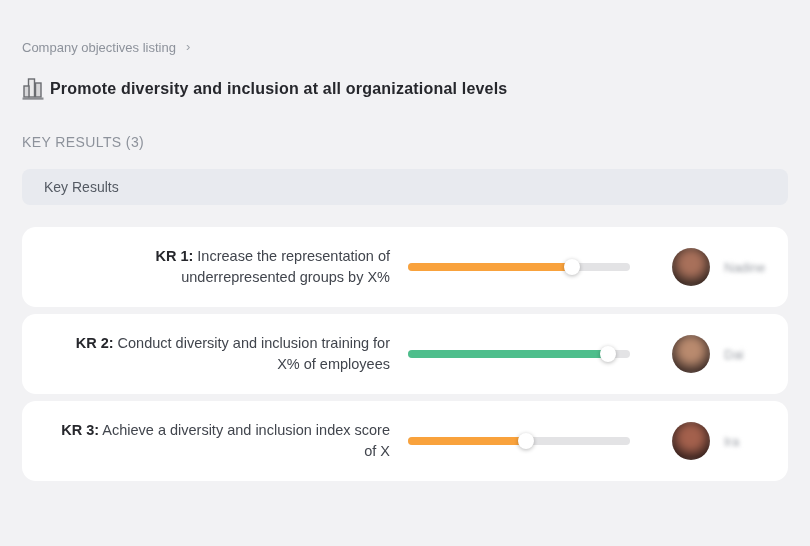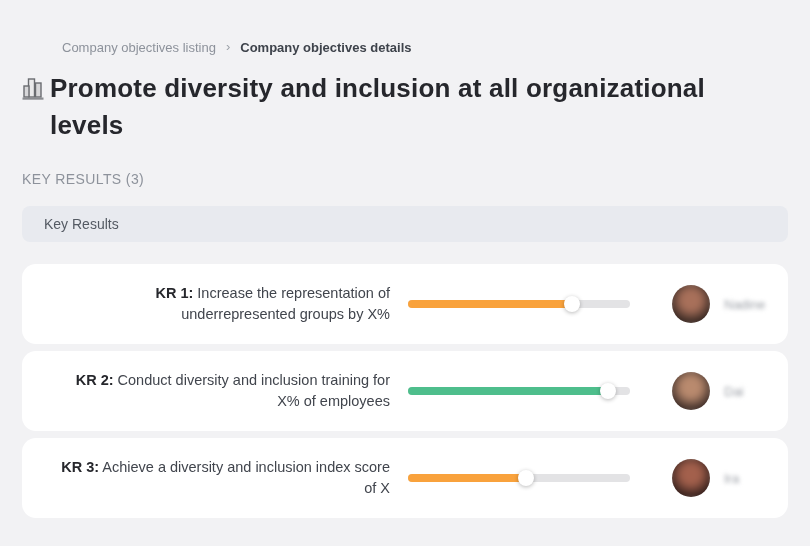--- a/index.html
+++ b/index.html
@@ -7,29 +7,29 @@
   body {
     font-family:"Liberation Sans","DejaVu Sans",sans-serif;
     background:#f2f2f4;
     color:#26272c;
     overflow:hidden;
   }
   .page { padding:40px 22px 0 22px; }
 
   
   .breadcrumb { display:flex; align-items:center; gap:10px; font-size:13px; }
-  .crumb-inactive { color:#8d929b; text-decoration:none; cursor:pointer;margin-left:40px; }
+  .crumb-inactive { color:#8d929b; text-decoration:none; cursor:pointer; }
   .crumb-sep { color:#9ba0a8; font-size:13px; transform:translateY(-1px); }
   .crumb-active { color:#3e434b; font-weight:600; }
 
   
   .title-row { display:flex; align-items:flex-start; margin-top:15px; max-width:740px; }
   .title-icon { width:22px; height:24px; margin:7px 6px 0 0; flex:0 0 auto; }
   h1.page-title {
-    font-size:26px; line-height:37px; font-weight:800;
+    font-size:16px; line-height:37px; font-weight:800;
     color:#26272c; letter-spacing:0.2px; max-width:690px;
   }
 
   
   .section-label { margin-top:27px; font-size:14px; color:#8d929b; letter-spacing:0.4px; }
 
   
   .table-header {
     margin-top:19px; height:36px; background:#e8eaef; border-radius:8px;
     display:grid; grid-template-columns:358px 222px auto; align-items:center;
@@ -74,21 +74,20 @@
   }
 </style>
 </head>
 <body>
 
 <div class="page">
 
   <div class="breadcrumb">
     <a class="crumb-inactive">Company objectives listing</a>
     <span class="crumb-sep">›</span>
-    <span class="crumb-active">Company objectives details</span>
   </div>
 
   <div class="title-row">
     <span class="title-icon">
       <svg viewBox="0 0 22 24" width="22" height="24">
         <g fill="none" stroke="#6a6c70" stroke-width="1.4">
           <rect x="6.5" y="2" width="6" height="18" fill="#e9e9ea"></rect>
           <rect x="2" y="9" width="5" height="11" fill="#d7d7d9"></rect>
           <rect x="13.5" y="6" width="5.5" height="14" fill="#d7d7d9"></rect>
         </g>

